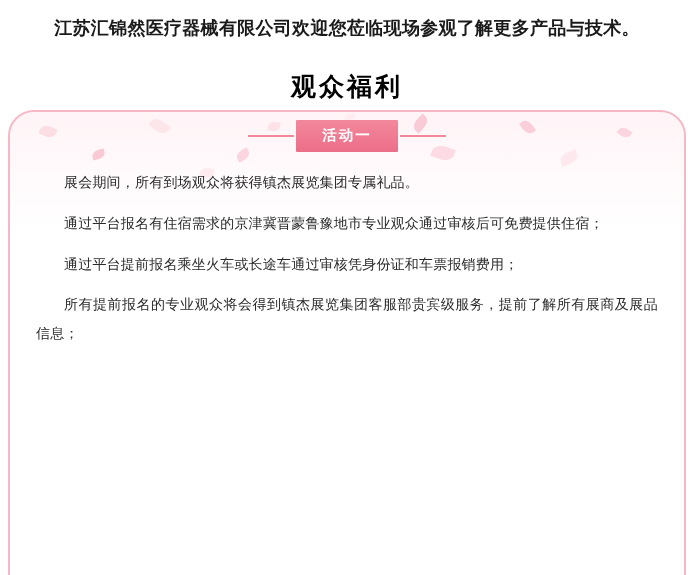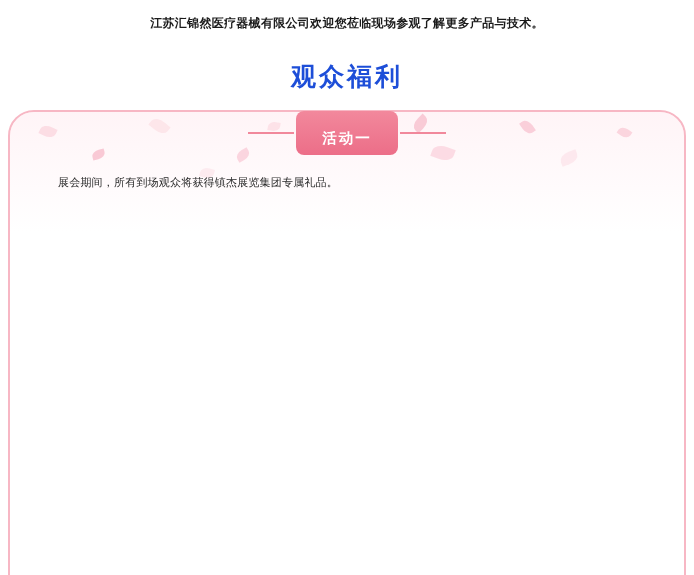--- a/index.html
+++ b/index.html
@@ -19,40 +19,40 @@
   .page {
     position: relative;
     width: 694px;
     height: 575px;
     box-sizing: border-box;
   }
 
   
   .intro {
     padding: 14px 22px 0 22px;
-    font-size: 12px;
+    font-size: 18px;
     font-weight: bold;
     color: #1a1a1a;
     letter-spacing: 0.3px;
     line-height: 1.6;
     text-align: center;
   }
 
   
   .section-title-wrap {
     margin-top: 30px;
     text-align: center;
     position: relative;
     z-index: 5;
   }
   .section-title {
     display: inline-block;
     font-size: 25px;
     font-weight: bold;
-    color: #1d4ed8;
+    color: #000000;
     letter-spacing: 3px;
     line-height: 1.1;
   }
 
   
   .frame {
     position: absolute;
     left: 8px;
     right: 8px;
     top: 110px;
@@ -100,22 +100,22 @@
     margin-top: 20px;
   }
   .badge {
     display: inline-block;
     position: relative;
     background: linear-gradient(180deg, #f2889c 0%, #ec6e88 100%);
     color: #ffffff;
     font-size: 14.5px;
     font-weight: bold;
     letter-spacing: 2px;
-    padding: 18px 26px 7px 26px;
-    border-radius: 8px;
+    padding: 6px 26px 7px 26px;
+    border-radius: 1px;
   }
   .badge::before,
   .badge::after {
     content: "";
     position: absolute;
     top: 50%;
     width: 46px;
     height: 2px;
     background: #f1889b;
     transform: translateY(-50%);
@@ -123,21 +123,21 @@
   .badge::before { left: -48px; }
   .badge::after  { right: -48px; }
 
   
   .content {
     position: relative;
     z-index: 5;
     padding: 16px 36px 0 36px;
   }
   .para {
-    font-size: 11px;
+    font-size: 14px;
     line-height: 2.05;
     color: #2b2b2b;
     text-indent: 2em;
     margin: 0 0 12px 0;
     letter-spacing: 0.2px;
     text-align: justify;
   }
 </style>
 </head>
 <body>
@@ -166,15 +166,18 @@
   <div class="petal p10"></div>
   <div class="petal p11"></div>
   <div class="petal p12"></div>
 
   <div class="badge-wrap">
     <span class="badge">活动一</span>
   </div>
 
   <div class="content">
     <p class="para">展会期间，所有到场观众将获得镇杰展览集团专属礼品。</p>
+    <p class="para">通过平台报名有住宿需求的京津冀晋蒙鲁豫地市专业观众通过审核后可免费提供住宿；</p>
+    <p class="para">通过平台提前报名乘坐火车或长途车通过审核凭身份证和车票报销费用；</p>
+    <p class="para">所有提前报名的专业观众将会得到镇杰展览集团客服部贵宾级服务，提前了解所有展商及展品信息；</p>
   </div>
 
 </div>
 
 </body></html>

